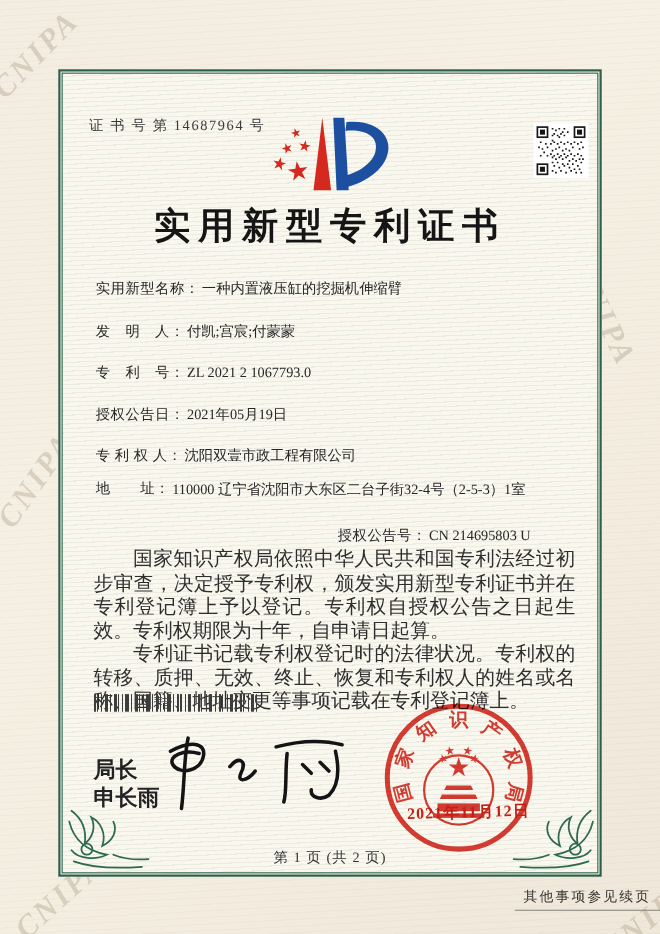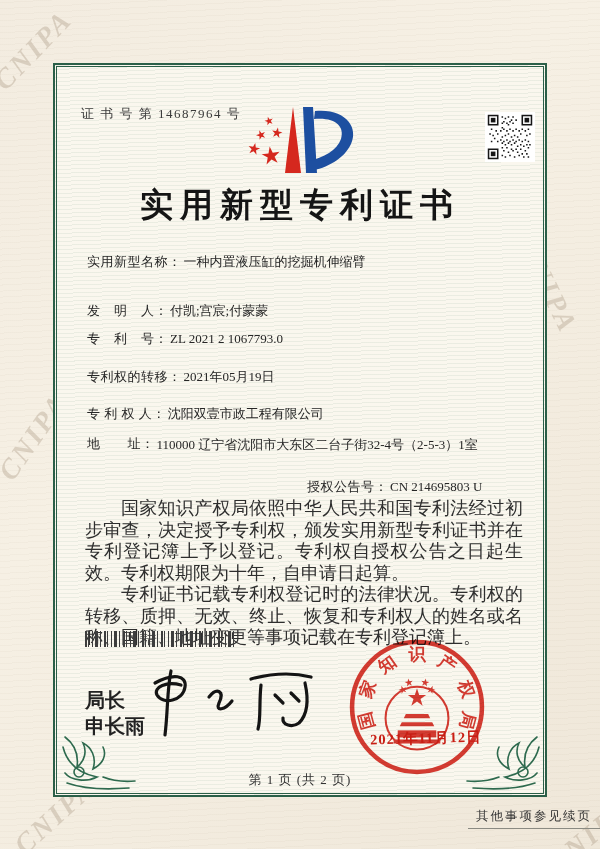--- a/index.html
+++ b/index.html
@@ -104,28 +104,28 @@
           <rect x="2" y="24" width="3" height="3"></rect>
         <path d="M9,1h1v1h-1z M11,2h1v1h-1z M13,1h1v1h-1z M15,3h1v1h-1z M10,4h1v1h-1z M12,5h1v1h-1z M14,4h1v1h-1z M16,1h1v1h-1z M18,3h1v1h-1z M9,5h1v1h-1z M16,5h1v1h-1z M13,6h1v1h-1z M9,8h1v1h-1z M2,9h1v1h-1z M5,10h1v1h-1z M1,12h1v1h-1z M3,13h1v1h-1z M6,12h1v1h-1z M8,10h1v1h-1z M10,9h1v1h-1z M12,10h1v1h-1z M14,9h1v1h-1z M16,10h1v1h-1z M18,9h1v1h-1z M20,10h1v1h-1z M22,9h1v1h-1z M24,10h1v1h-1z M26,9h1v1h-1z M27,12h1v1h-1z M25,13h1v1h-1z M21,12h1v1h-1z M19,14h1v1h-1z M17,13h1v1h-1z M15,14h1v1h-1z M13,12h1v1h-1z M11,13h1v1h-1z M9,14h1v1h-1z M4,15h1v1h-1z M2,17h1v1h-1z M6,17h1v1h-1z M8,16h1v1h-1z M10,17h1v1h-1z M12,16h1v1h-1z M14,17h1v1h-1z M16,16h1v1h-1z M18,17h1v1h-1z M20,16h1v1h-1z M22,17h1v1h-1z M24,16h1v1h-1z M26,17h1v1h-1z M27,19h1v1h-1z M9,18h1v1h-1z M11,19h1v1h-1z M13,18h1v1h-1z M15,19h1v1h-1z M17,18h1v1h-1z M19,20h1v1h-1z M21,19h1v1h-1z M23,20h1v1h-1z M25,19h1v1h-1z M9,21h1v1h-1z M12,21h1v1h-1z M15,22h1v1h-1z M18,22h1v1h-1z M21,22h1v1h-1z M24,23h1v1h-1z M26,21h1v1h-1z M10,23h1v1h-1z M13,24h1v1h-1z M16,23h1v1h-1z M19,24h1v1h-1z M22,25h1v1h-1z M25,25h1v1h-1z M9,26h1v1h-1z M11,27h1v1h-1z M14,26h1v1h-1z M17,27h1v1h-1z M20,26h1v1h-1z M23,27h1v1h-1z M26,27h1v1h-1z"></path>
       </g>
     </svg>
 
     <div class="abs title">实用新型专利证书</div>
 
     <div class="abs row" style="top:188px">
       <span class="lbl">实用新型名称：</span><span class="val">一种内置液压缸的挖掘机伸缩臂</span>
     </div>
-    <div class="abs row" style="top:237px">
+    <div class="abs row" style="top:227px">
       <span class="lbl">发　明　人：</span><span class="val">付凯;宫宸;付蒙蒙</span>
     </div>
     <div class="abs row" style="top:265px">
       <span class="lbl">专　利　号：</span><span class="val">ZL 2021 2 1067793.0</span>
     </div>
     <div class="abs row" style="top:303px">
-      <span class="lbl">专利权的转移：</span><span class="val">2021年05月19日</span>
+      <span class="lbl">授权公告日：</span><span class="val">2021年05月19日</span>
     </div>
     <div class="abs row" style="top:340px">
       <span class="lbl">专 利 权 人：</span><span class="val">沈阳双壹市政工程有限公司</span>
     </div>
     <div class="abs row" style="top:370px">
       <span class="lbl">地　　址：</span><span class="val addr">110000 辽宁省沈阳市大东区二台子街32-4号（2-5-3）1室</span>
     </div>
     <div class="abs row" style="top:413px;left:252px">
       <span class="lbl">授权公告号：</span><span class="val">CN 214695803 U</span>
     </div>

